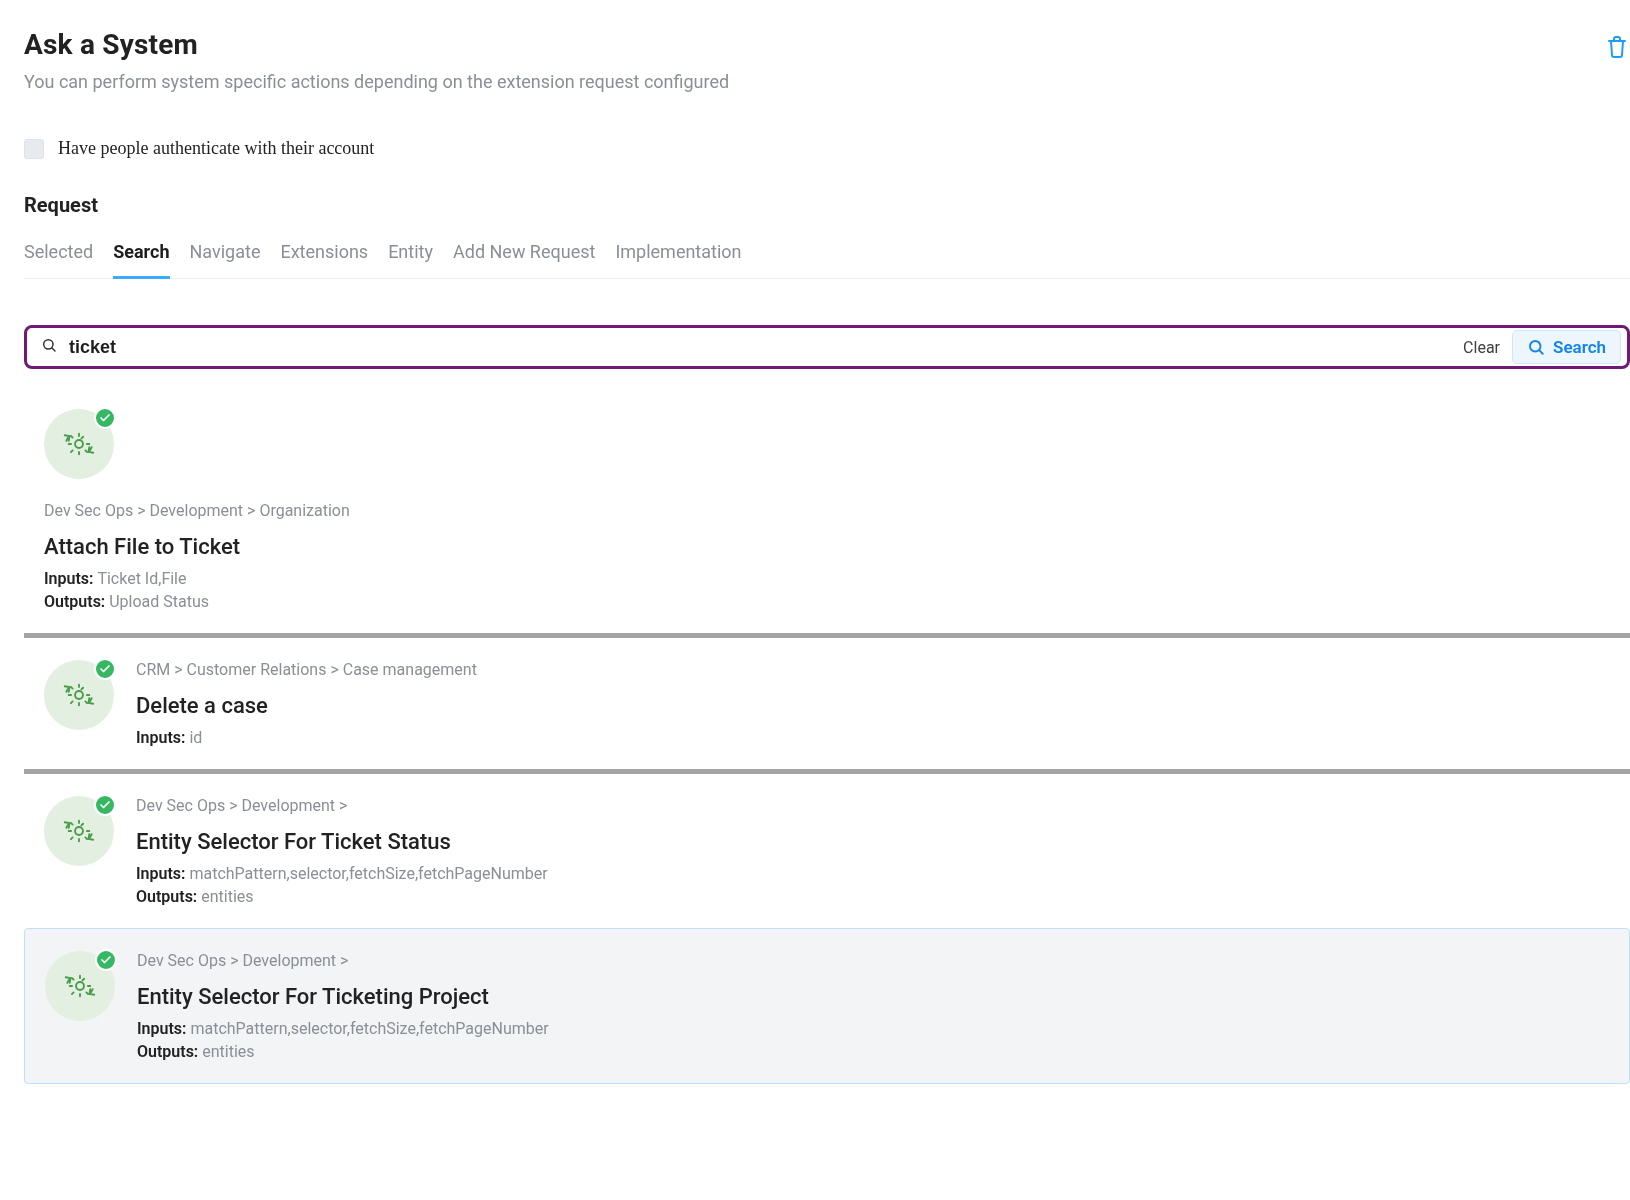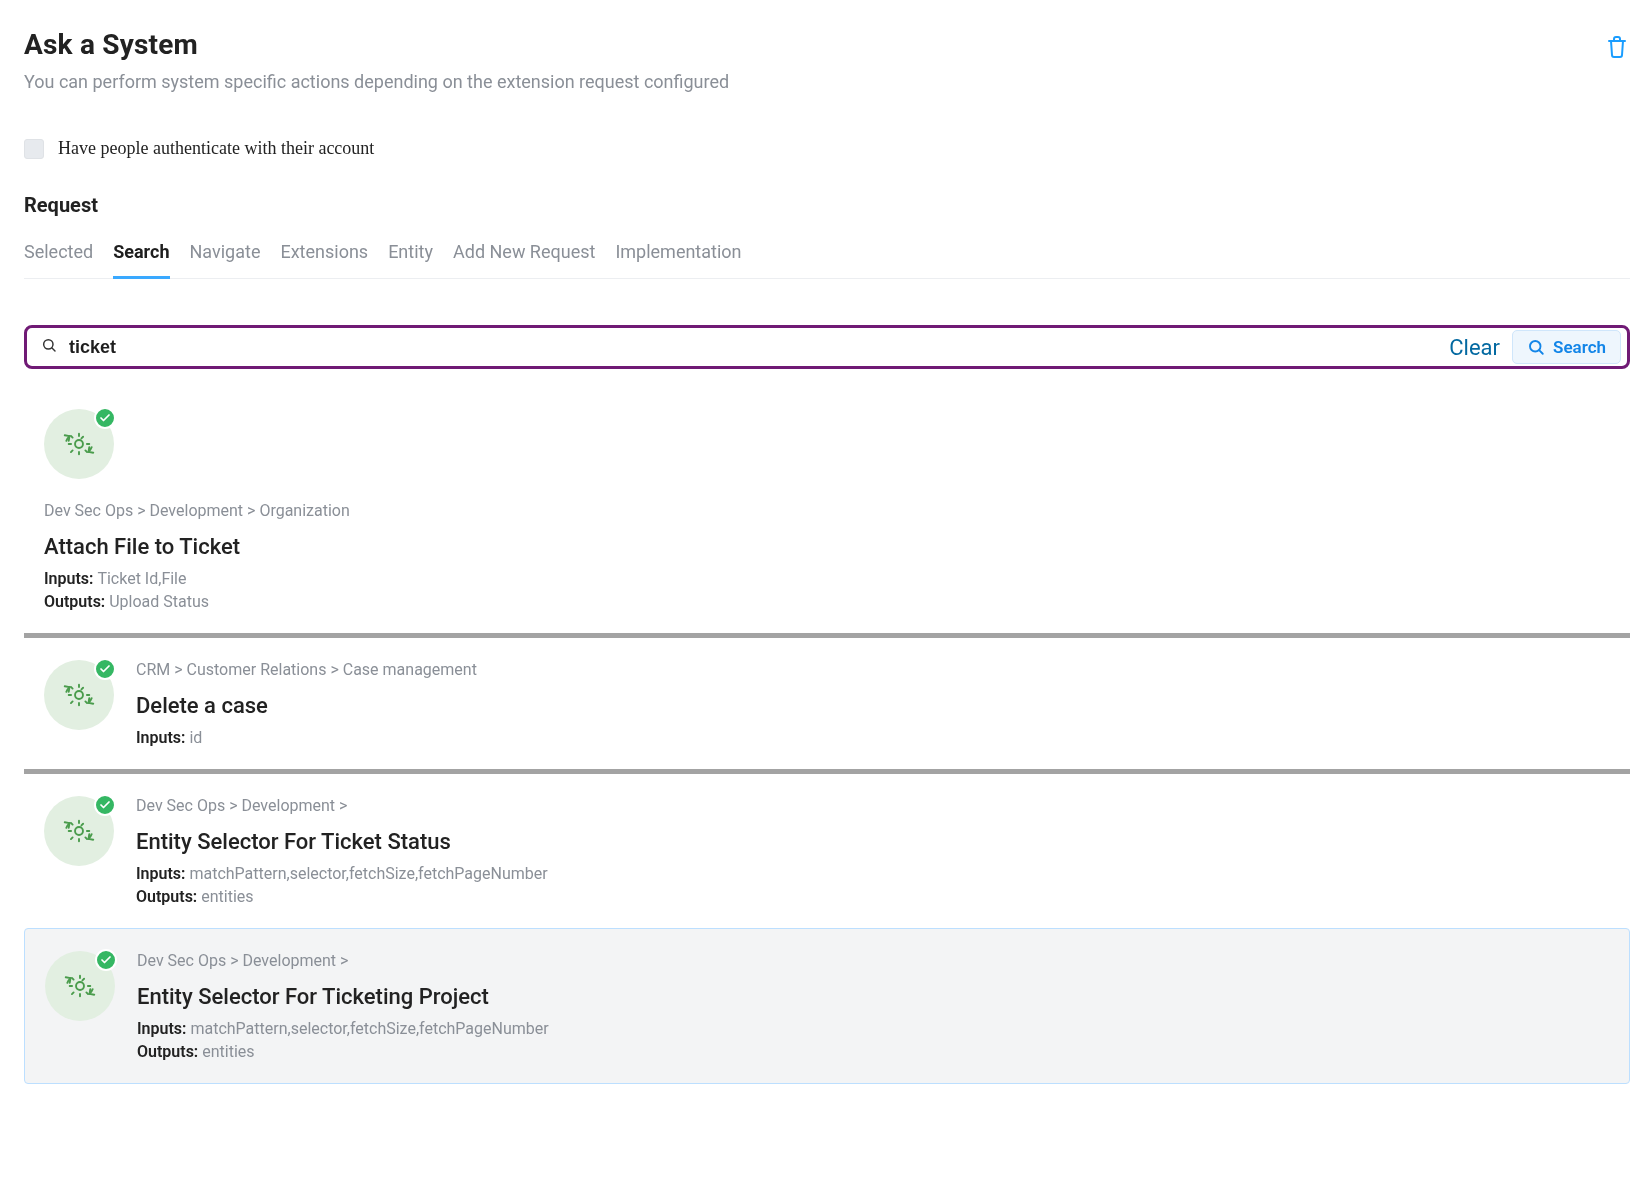--- a/index.html
+++ b/index.html
@@ -11,21 +11,21 @@
   .trash-edge { color:#1a9dff; font-size:22px; padding-top:8px; }
   .auth-row { display:flex; align-items:center; gap:14px; font-size:18px; color:#222; margin-bottom:34px;font-family:Liberation Serif, serif;}
   .checkbox { width:20px; height:20px; border-radius:3px; background:#e7eaee; border:1px solid #dfe2e6;}
   .section-label { font-size:20px; font-weight:700; margin-bottom:16px;}
   .tabs { display:flex; gap:20px; border-bottom:1px solid #eceef1; font-size:18px; color:#8a8f97; }
   .tab { padding: 8px 0 14px 0; cursor:pointer; }
   .tab.active { color:#1e1e1e; font-weight:700; border-bottom:3px solid #3aa9ff; margin-bottom:-1px;}
   .searchbar { display:flex; align-items:center; border:3px solid #701a75; border-radius:8px; height:44px; margin-top:46px; padding:0 6px 0 14px; }
   .sb-icon { font-size:16px; color:#555; margin-right:10px;}
   .sb-input { flex:1; border:none; outline:none; font-size:18px; font-weight:700; color:#1e1e1e; background:transparent;}
-  .sb-clear { color:#0369a1; font-size:22px; padding:0 12px; cursor:pointer;}
+  .sb-clear { color:#404040; font-size:16px; padding:0 12px; cursor:pointer;}
   .sb-btn { display:flex; align-items:center; gap:8px; background:#eef6fd; border:1px solid #cfe6fb; color:#1285e8; font-size:17px; font-weight:600; padding:6px 14px; border-radius:5px; cursor:pointer;}
   .sb-btn svg { width:18px; height:18px; }
   .results { margin-top:18px; }
   .result { display:flex; align-items:flex-start; gap:22px; padding:22px 20px; border-top:5px solid #a3a3a3; }
   .result:first-child{ border-top:none;flex-direction:column;}
   .result.selected { background:#f3f4f5; border:1px solid #bcdfff; border-radius:4px;}
   .ricon { position:relative; width:70px; height:70px; border-radius:50%; background:#e2efe1; display:flex; align-items:center; justify-content:center; flex-shrink:0; }
   .ricon svg.gear { width:38px; height:38px; }
   .ricon .badge { position:absolute; top:-2px; right:-2px; width:22px; height:22px; border-radius:50%; background:#35b763; display:flex; align-items:center; justify-content:center; border:2px solid #fff;}
   .ricon .badge svg { width:12px; height:12px; }

